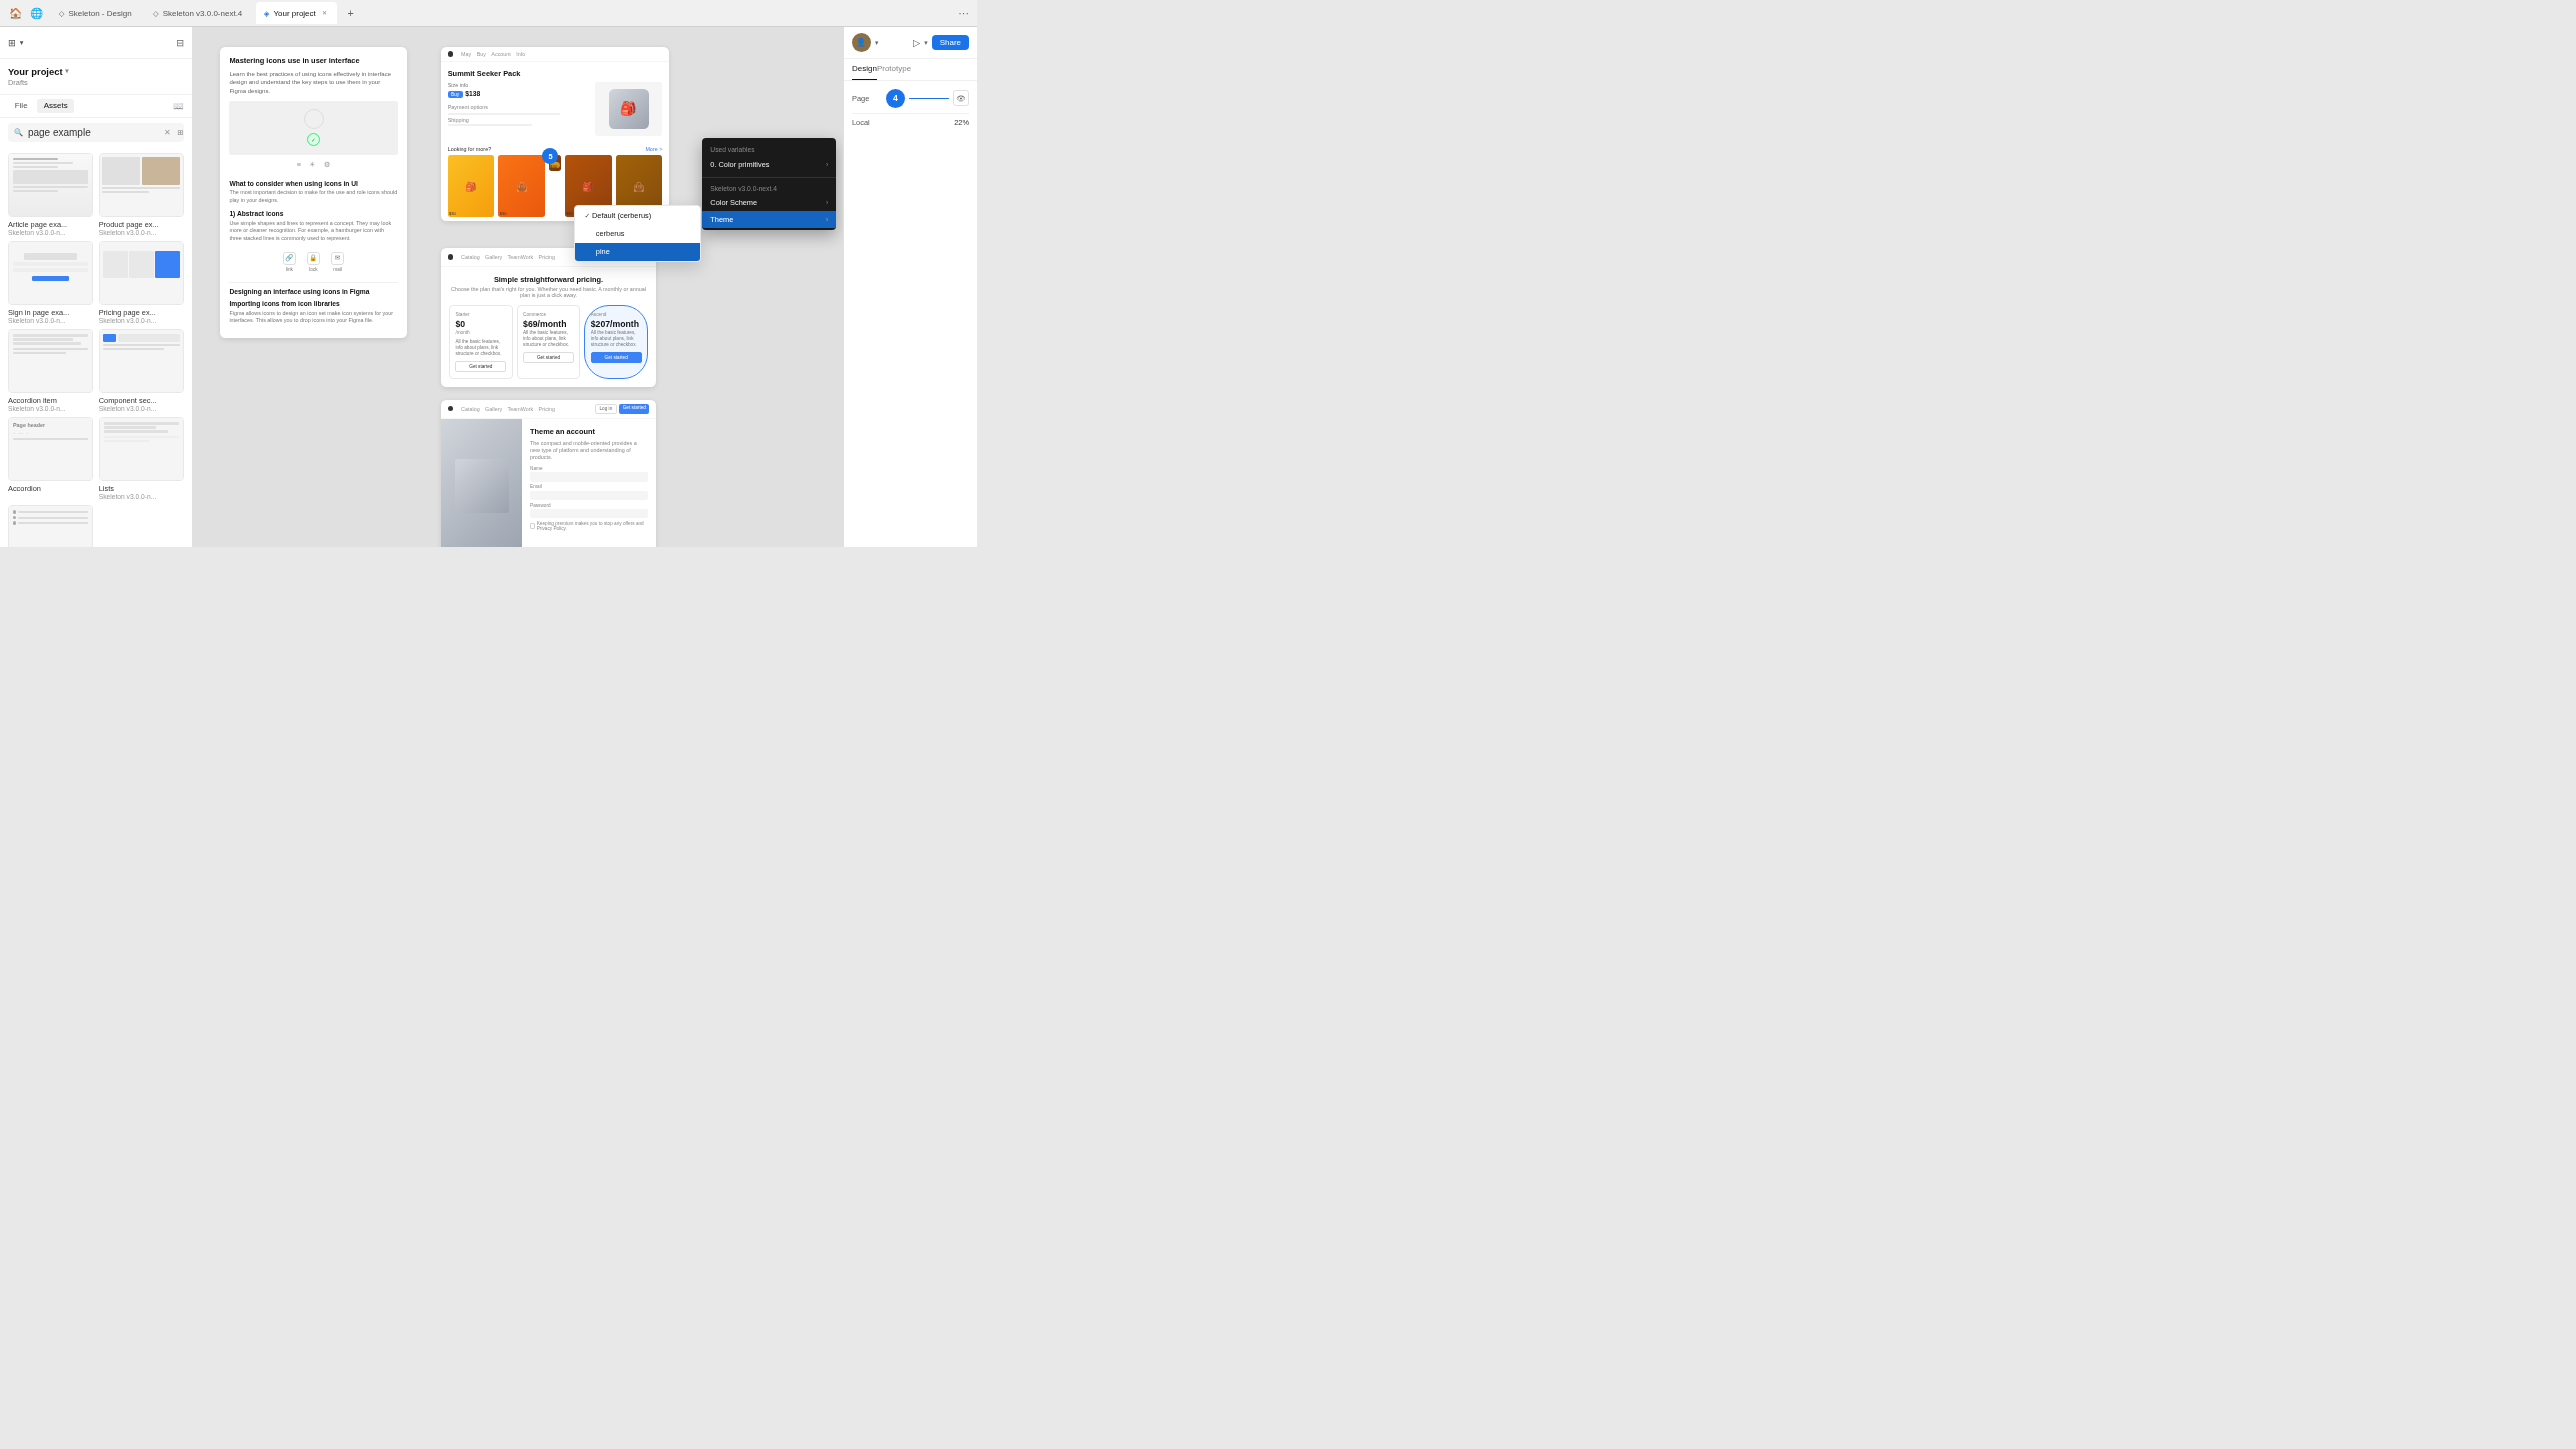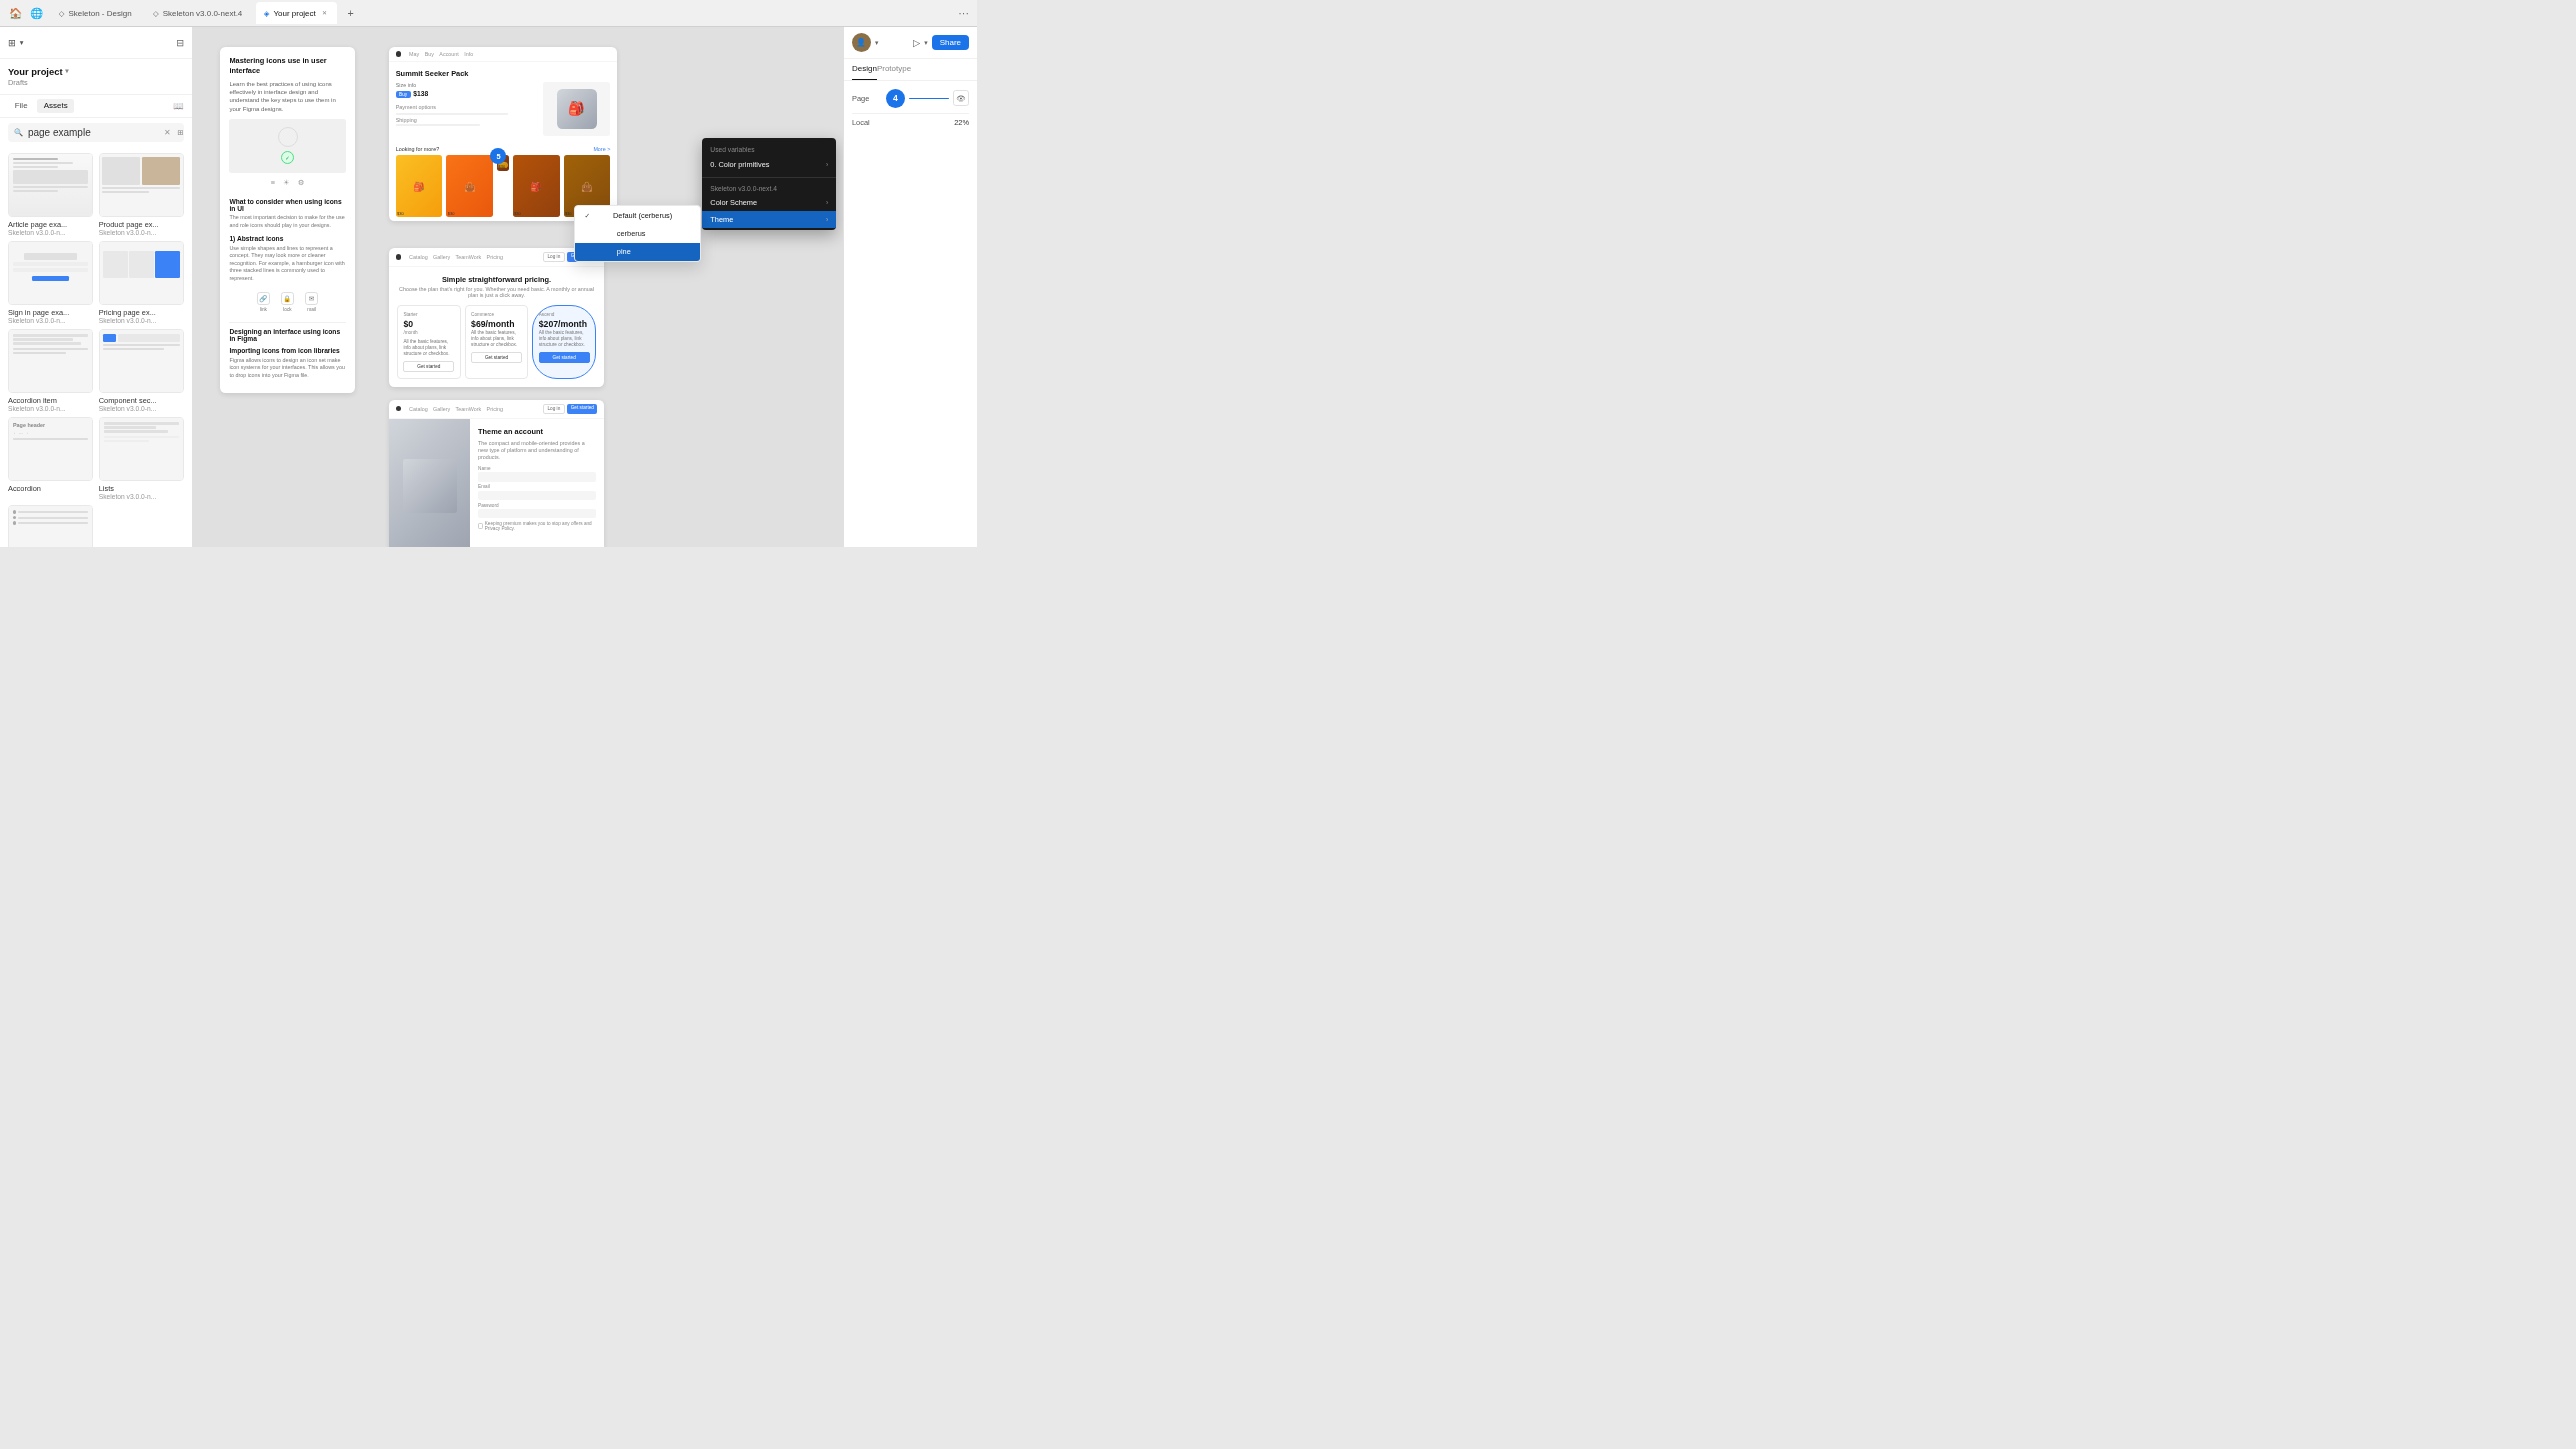--- a/index.html
+++ b/index.html
@@ -259,21 +259,21 @@
       border: 0.7px solid #e0e0e0;
       border-radius: 2.7px;
       display: flex; align-items: center; justify-content: center;
       cursor: pointer; color: #666; font-size: 7.4px;
     }
 
     
     .article-card {
       background: white;
       border-radius: 5.4px;
-      width: 135px;
+      width: 187px;
       flex-shrink: 0;
       overflow: hidden;
       box-shadow: 0 1.3px 5.4px rgba(0,0,0,0.1);
       font-size: 6.7px;
     }
     .article-card-content {
       padding: 9.4px;
     }
     .article-title {
       font-size: 7.4px;
@@ -547,21 +547,21 @@
       color: #888;
       padding: 4px 8px 1.3px;
     }
     .cs-item {
       display: flex;
       align-items: flex-end;
       padding: 4.7px 9.4px;
       cursor: pointer;
       font-size: 7.4px;
       color: #222;
-      gap: 23px;
+      gap: 2px;
     }
     .cs-item.selected { color: #111; font-weight: 500; }
     .cs-check { color: #333; font-size: 6.7px; }
     .cs-item.highlighted {
       background: #1565c0;
       color: white;
     }
 
     
     .thumb-article {

